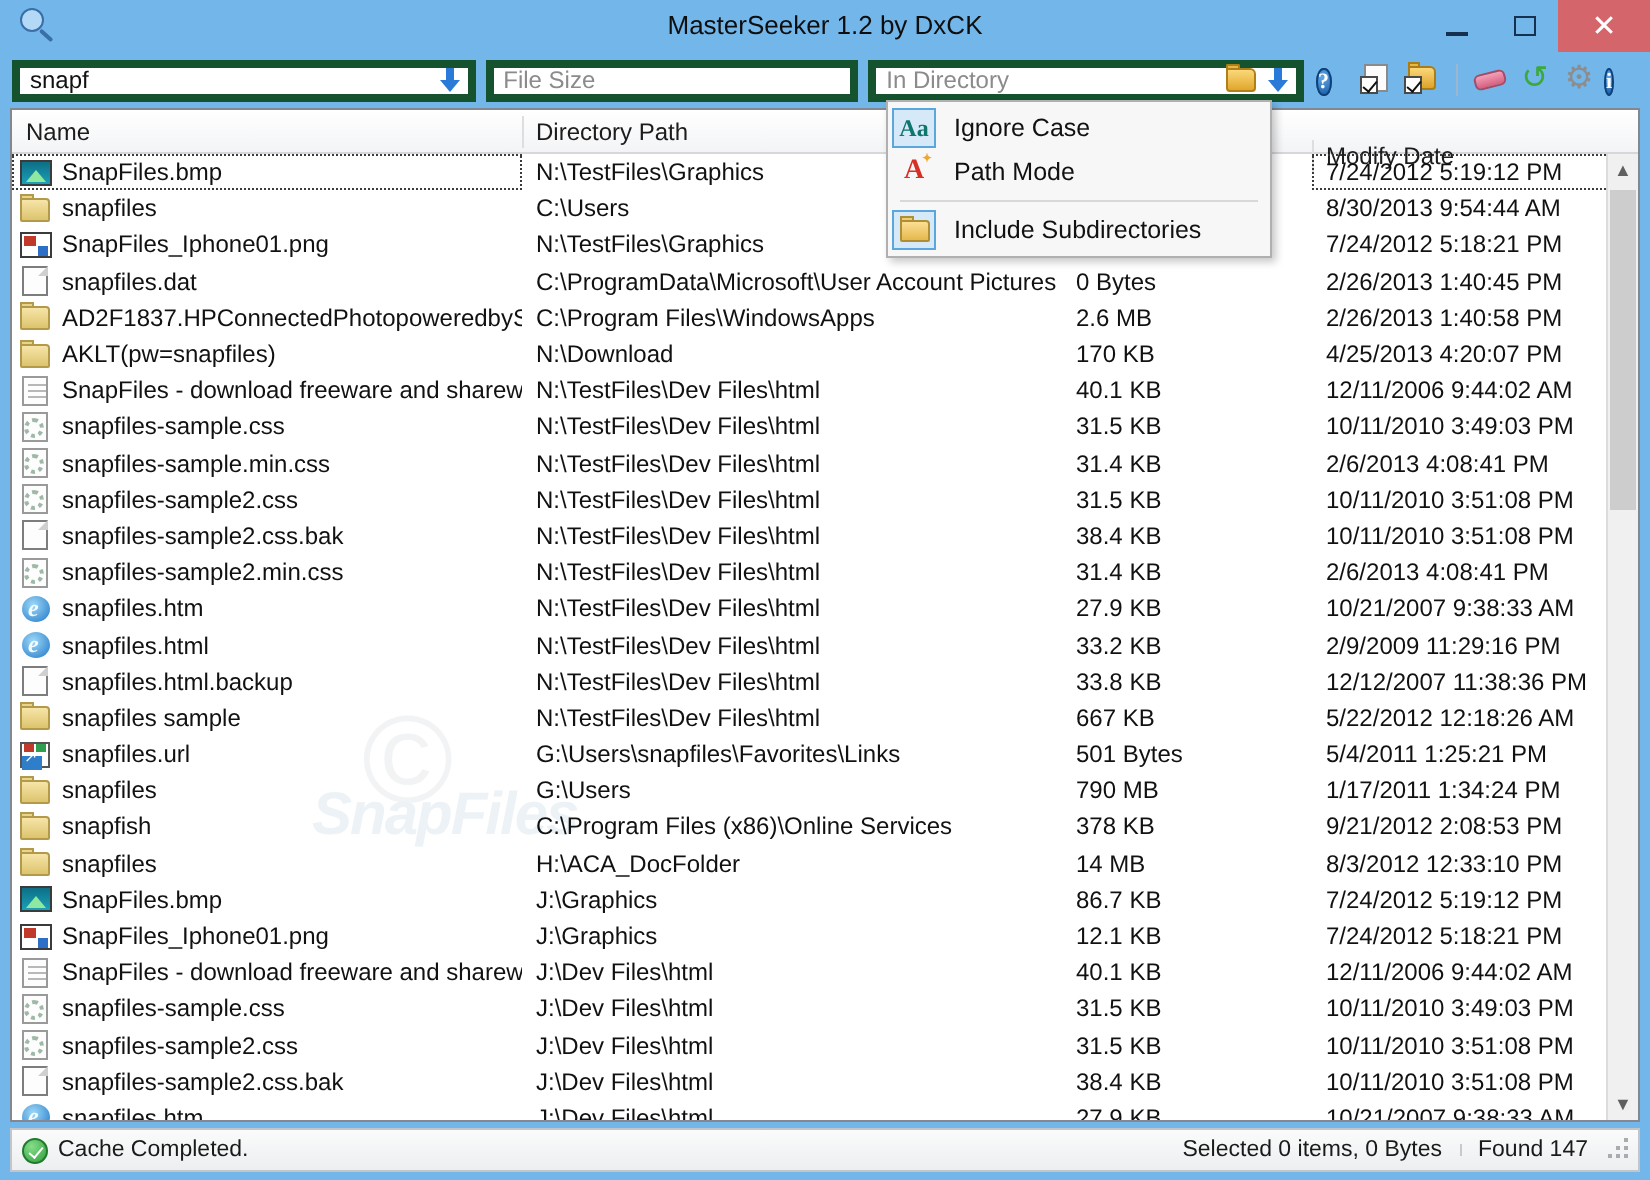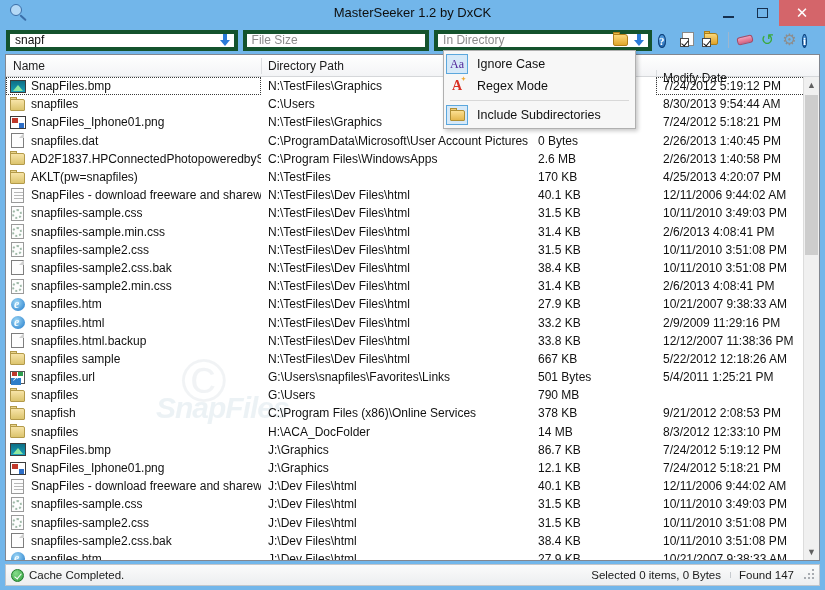--- a/index.html
+++ b/index.html
@@ -284,21 +284,21 @@
     height: 22px; display: flex; align-items: center;
     font-size: 12.5px; color: #111; padding-left: 2px;
   }
   .menu-item .mi-ico {
     width: 22px; height: 20px; margin-right: 9px; flex:0 0 22px;
     display:flex; align-items:center; justify-content:center; position:relative;
   }
   .menu-item .mi-ico.sel {
     background: #d6e9f8; border: 1px solid #5ba7dd;
   }
-  .mi-aa { font-size: 12px; font-weight: normal; color: #4c1d95; font-family:"Liberation Serif",serif;}
+  .mi-aa { font-size: 12px; font-weight: bold; color: #0f766e; font-family:"Liberation Serif",serif;}
   .mi-regex { font-size: 14px; font-weight: bold; color: #d93025; font-family:"Liberation Serif",serif; position:relative;}
   .mi-regex:after{ content:"✦"; position:absolute; right:-4px; top:-3px; font-size:6px; color:#f0a830;}
   .mi-folder { width:15px; height:12px; position:relative; }
   .mi-folder .f { position:absolute; left:0; top:1px; width:15px; height:11px;
     background: linear-gradient(#fbdf92,#e5b84e); border:1px solid #b08f34; border-radius:1px 2px 1px 1px;}
   .mi-folder .t { position:absolute; left:0; top:-1px; width:7px; height:3px;
     background:#eecd79; border:1px solid #b08f34; border-bottom:none;}
   .menu-sep { height:1px; background:#d8d8d8; margin: 3px 6px; }
 </style>
 </head>
@@ -440,21 +440,21 @@
           <div class="cell-date">2/26/2013 1:40:58 PM</div>
         </div>
         <div class="row">
           <div class="cell-name">
             <span class="fi folder">
               <span class="t"></span>
               <span class="f"></span>
             </span>
             <span>AKLT(pw=snapfiles)</span>
           </div>
-          <div class="cell-path">N:\TestFiles</div>
+          <div class="cell-path">N:\Download</div>
           <div class="cell-size">170 KB</div>
           <div class="cell-date">4/25/2013 4:20:07 PM</div>
         </div>
         <div class="row">
           <div class="cell-name">
             <span class="fi html">
               <span class="b"></span>
             </span>
             <span>SnapFiles - download freeware and sharewar...</span>
           </div>
@@ -583,20 +583,21 @@
         <div class="row">
           <div class="cell-name">
             <span class="fi folder">
               <span class="t"></span>
               <span class="f"></span>
             </span>
             <span>snapfiles</span>
           </div>
           <div class="cell-path">G:\Users</div>
           <div class="cell-size">790 MB</div>
+          <div class="cell-date">1/17/2011 1:34:24 PM</div>
         </div>
         <div class="row">
           <div class="cell-name">
             <span class="fi folder">
               <span class="t"></span>
               <span class="f"></span>
             </span>
             <span>snapfish</span>
           </div>
           <div class="cell-path">C:\Program Files (x86)\Online Services</div>
@@ -726,21 +727,21 @@
       <div class="menu-item">
         <span class="mi-ico sel">
           <span class="mi-aa">Aa</span>
         </span>
         <span>Ignore Case</span>
       </div>
       <div class="menu-item">
         <span class="mi-ico">
           <span class="mi-regex">A</span>
         </span>
-        <span>Regex Mode</span>
+        <span>Path Mode</span>
       </div>
       <div class="menu-sep"></div>
       <div class="menu-item">
         <span class="mi-ico sel">
           <span class="mi-folder">
             <span class="t"></span>
             <span class="f"></span>
           </span>
         </span>
         <span>Include Subdirectories</span>

